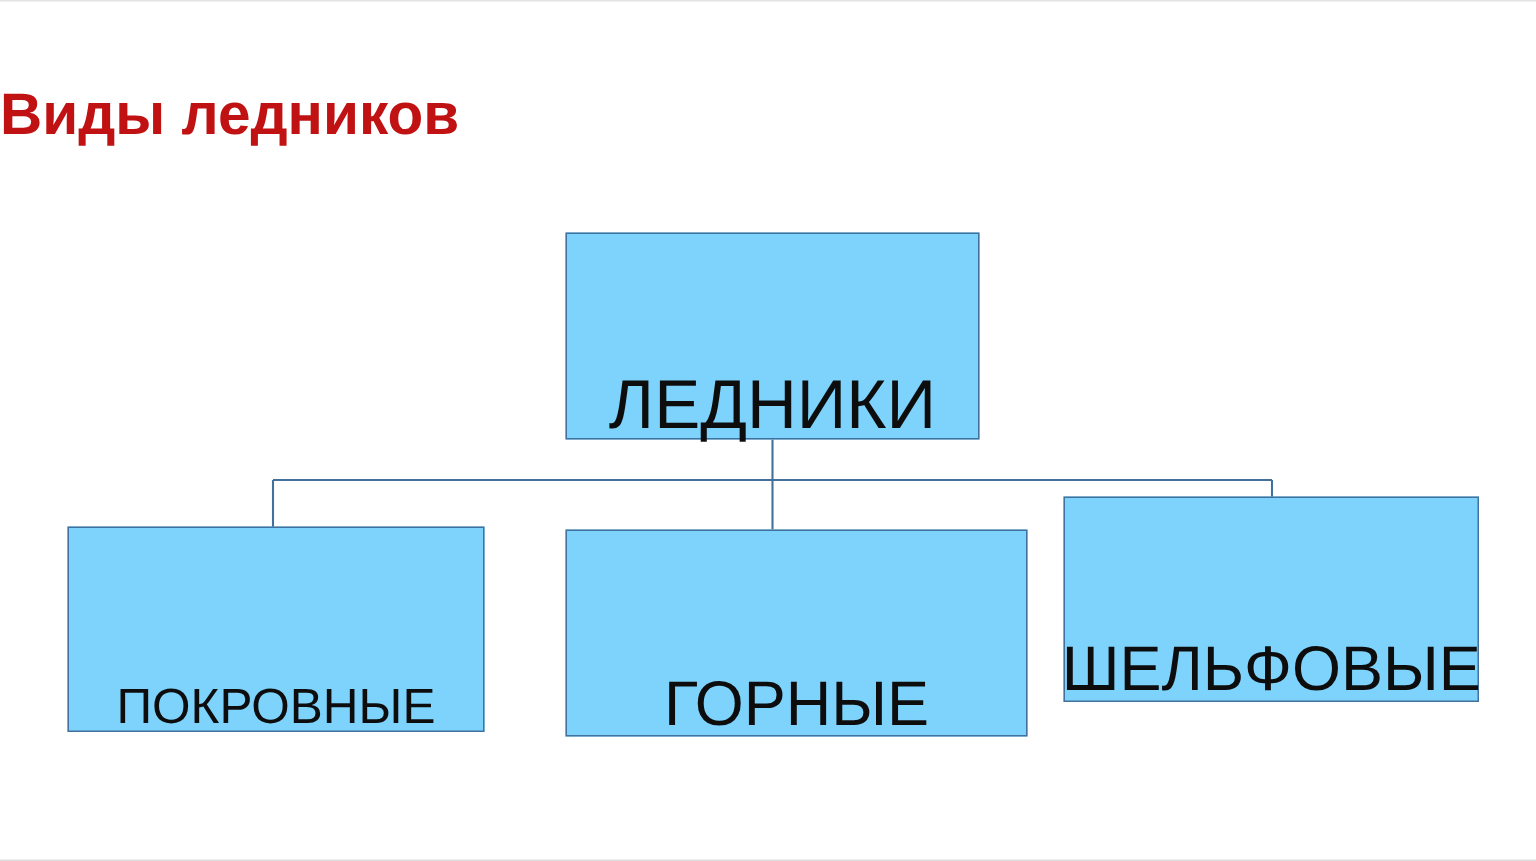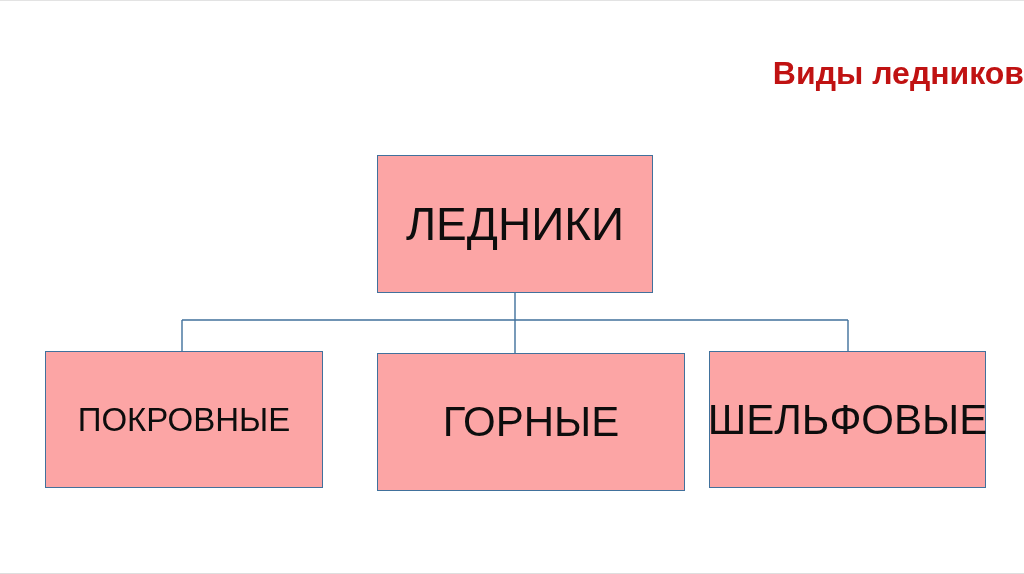--- a/index.html
+++ b/index.html
@@ -16,41 +16,41 @@
     border-bottom: 1px solid #dedede;
     box-sizing: border-box;
     overflow: hidden;
     font-family: "Liberation Sans", sans-serif;
   }
   .slide-title {
     position: absolute;
     left: 0;
     top: 54px;
     width: 100%;
-    text-align: right;
-    font-size: 32px;
+    text-align: left;
+    font-size: 39px;
     font-weight: bold;
     color: #C01212;
     line-height: 1.15;
     white-space: nowrap;
   }
   .connectors {
     position: absolute;
     left: 0;
     top: 0;
     width: 1024px;
     height: 574px;
     pointer-events: none;
   }
   .node {
     position: absolute;
     display: flex;
-    align-items: center;
+    align-items: flex-end;
     justify-content: center;
-    background: #fca5a5;
+    background: #7dd3fc;
     border: 1px solid #41719C;
     box-sizing: border-box;
     color: #0d0d0d;
     text-align: center;
     white-space: nowrap;
     line-height: 1;
   }
   .node-root {
     left: 377px;
     top: 154px;
@@ -67,21 +67,21 @@
   }
   .node-child-1 {
     left: 377px;
     top: 352px;
     width: 308px;
     height: 138px;
     font-size: 42px;
   }
   .node-child-2 {
     left: 709px;
-    top: 350px;
+    top: 330px;
     width: 277px;
     height: 137px;
     font-size: 42px;
   }
 </style>
 </head>
 <body>
 
 <div class="slide">
 

